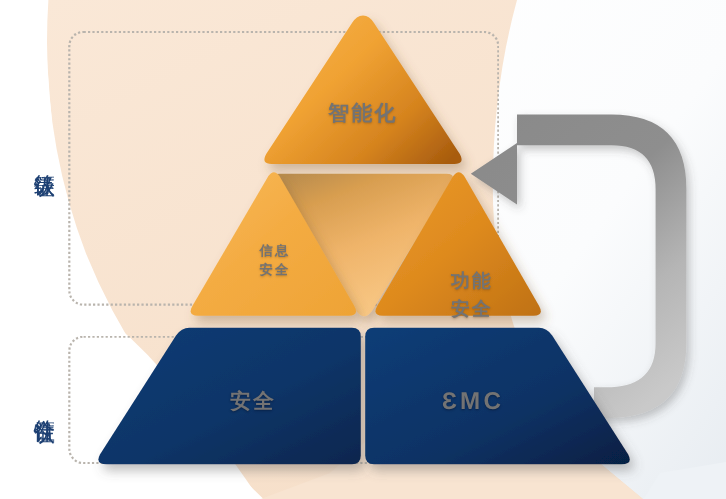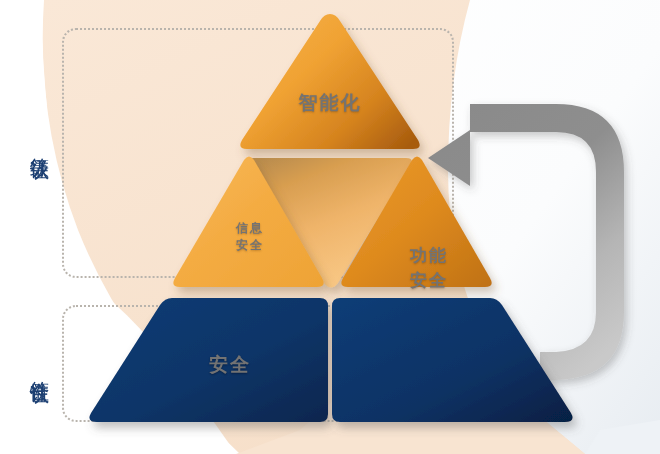--- a/index.html
+++ b/index.html
@@ -258,15 +258,16 @@
 
 
     <div class="node-text" id="t-infosec">信息
 安全</div>
 
     <div class="node-text" id="t-funcsec">功能
 安全</div>
 
     <div class="node-text navy" id="t-safety">安全</div>
 
+    <div class="node-text navy" id="t-emc">ƐMC</div>
   </div>
 
 </div>
 
 </body></html>

